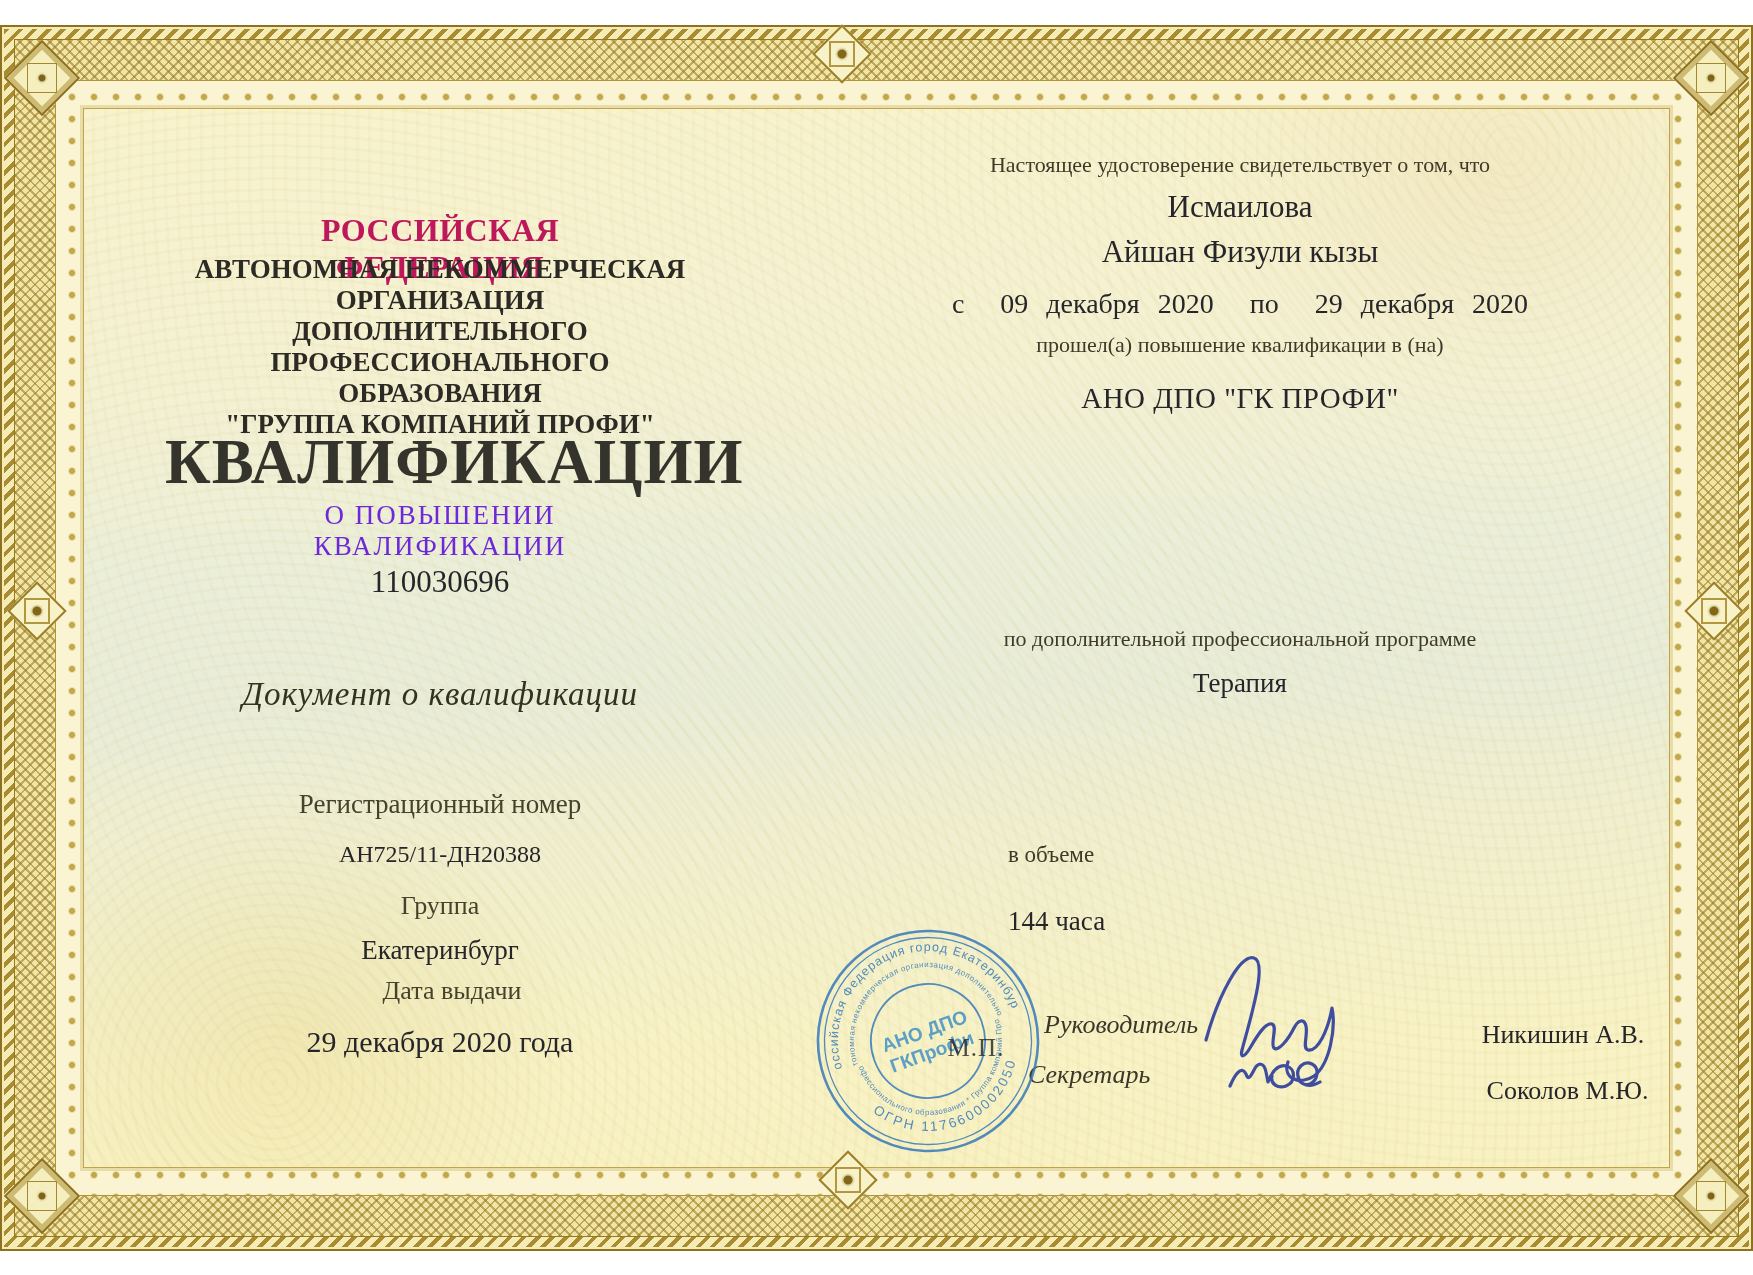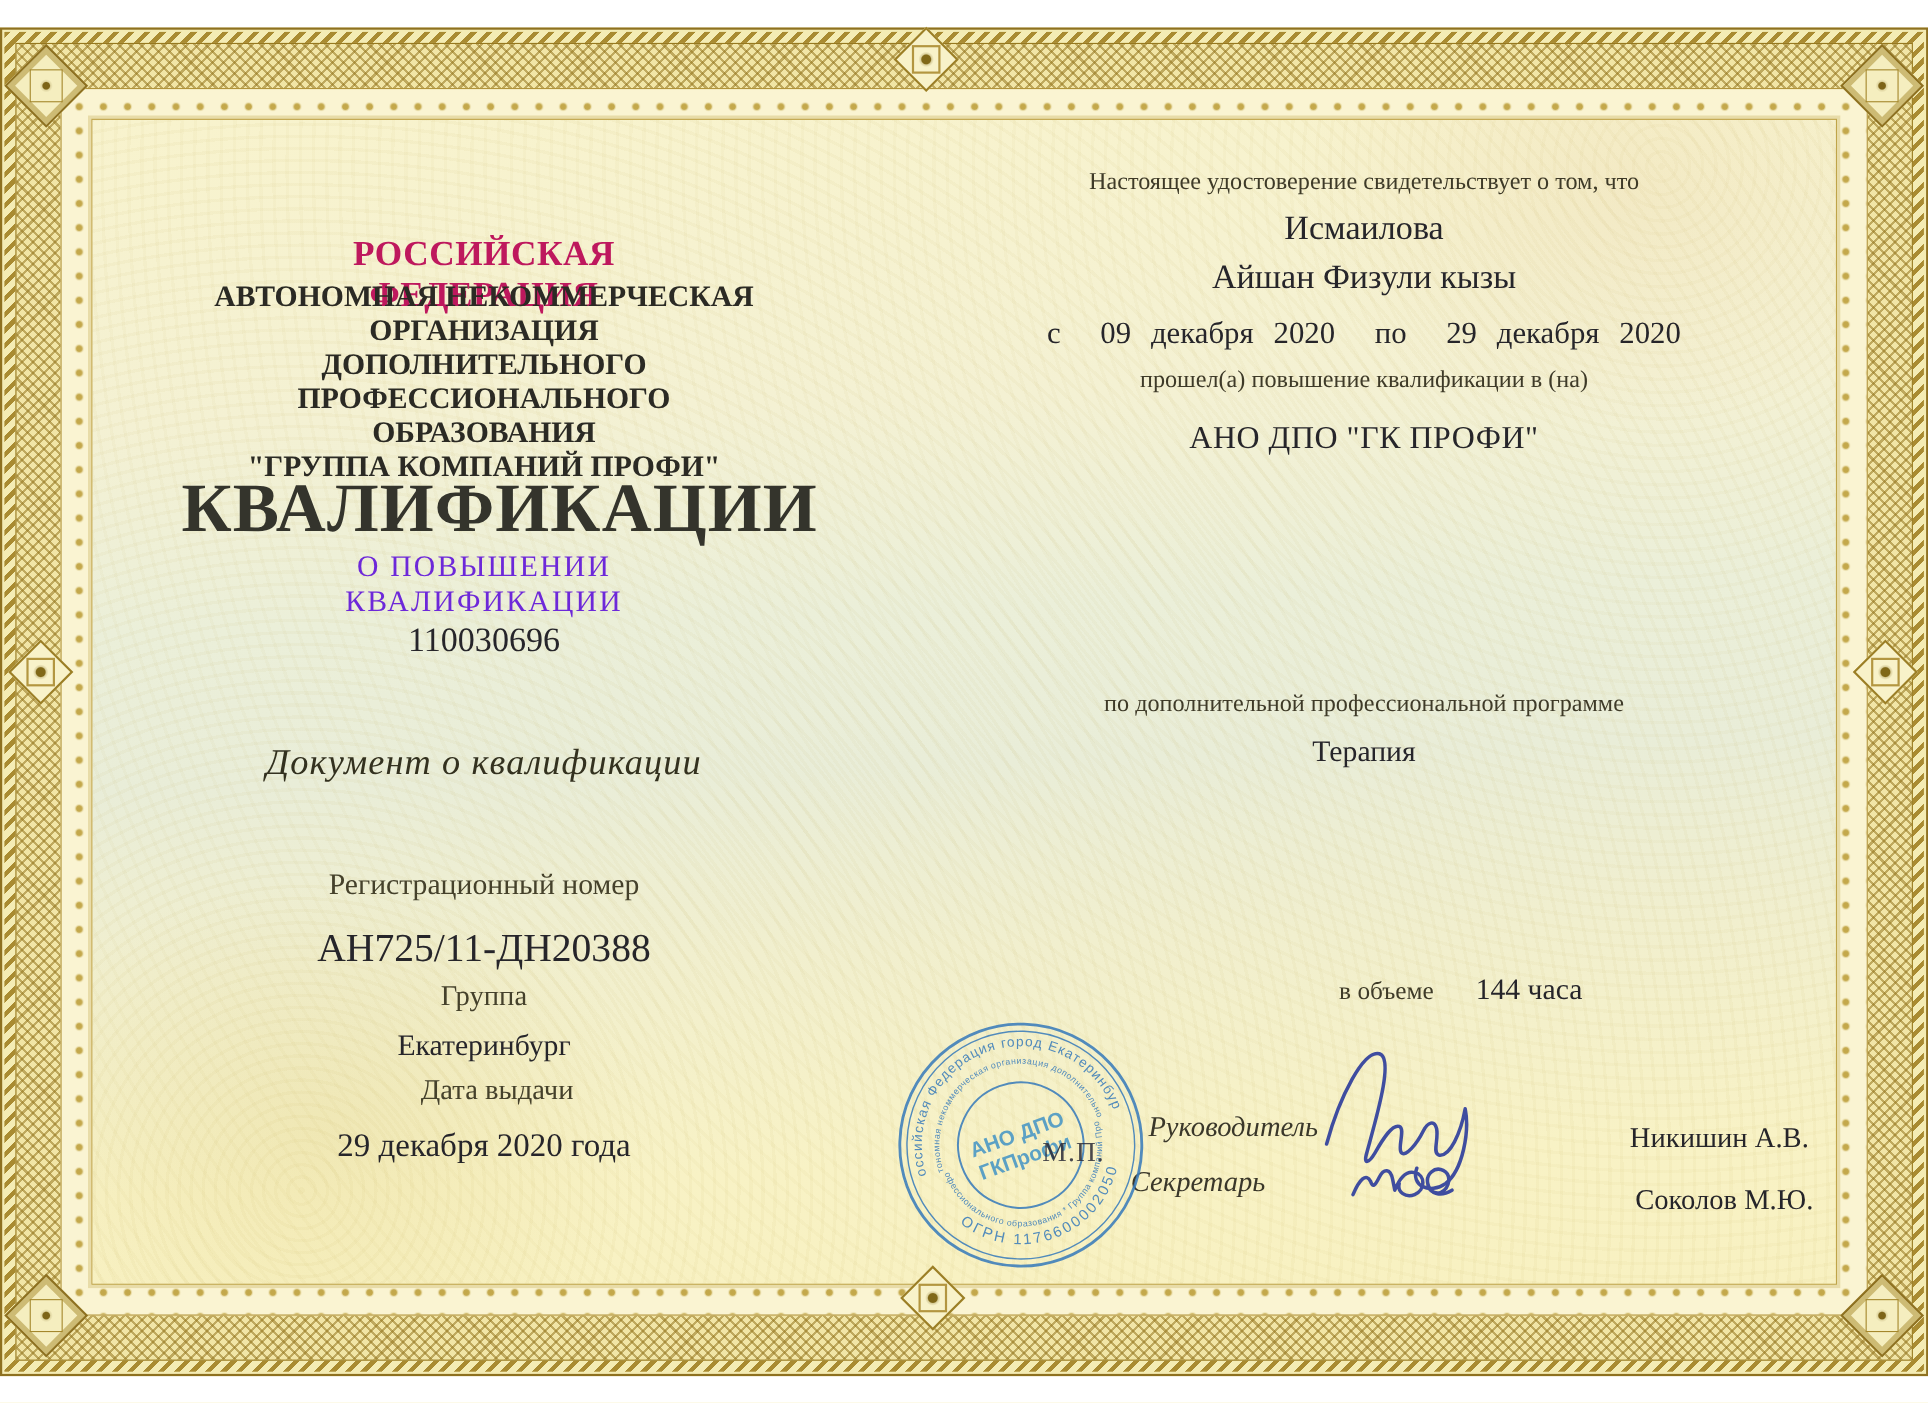--- a/index.html
+++ b/index.html
@@ -52,35 +52,35 @@
   .t{position:absolute;text-align:center;color:#26252a;z-index:3;}
   .pre{white-space:pre-line;}
   .olive{color:#45412b;}
   .country{left:215px;top:212px;width:450px;font-size:32px;font-weight:bold;letter-spacing:.5px;color:#be185d;}
   .org{left:193px;top:254px;width:494px;font-size:27px;font-weight:bold;line-height:31px;color:#2b2a24;}
   .doctitle{left:165px;top:426px;width:550px;font-size:63px;font-weight:bold;letter-spacing:1px;color:#34342c;}
   .docsub{left:215px;top:500px;width:450px;font-size:27px;letter-spacing:2px;color:#6d28d9;}
   .docnum{left:215px;top:564px;width:450px;font-size:31px;}
   .dockind{left:215px;top:676px;width:450px;font-size:33px;font-style:italic;letter-spacing:1px;color:#33311f;}
   .reglabel{left:215px;top:789px;width:450px;font-size:27px;}
-  .regnum{left:215px;top:841px;width:450px;font-size:36px;}
+  .regnum{left:215px;top:841px;width:450px;font-size:24px;}
   .citylabel{left:215px;top:891px;width:450px;font-size:26px;}
   .city{left:215px;top:935px;width:450px;font-size:27px;}
   .datelabel{left:227px;top:976px;width:450px;font-size:26px;}
   .issuedate{left:215px;top:1025px;width:450px;font-size:30px;}
   .intro{left:920px;top:152px;width:640px;font-size:22px;color:#3e3a28;}
   .lastname{left:920px;top:189px;width:640px;font-size:31px;}
   .holdername{left:920px;top:234px;width:640px;font-size:31px;}
   .dates{left:920px;top:288px;width:640px;font-size:28px;display:flex;justify-content:center;gap:36px;}
   .dates .wide{word-spacing:11px;}
   .action{left:920px;top:332px;width:640px;font-size:22px;color:#3e3a28;}
   .institution{left:920px;top:382px;width:640px;font-size:29px;letter-spacing:.5px;}
   .proglabel{left:920px;top:626px;width:640px;font-size:22px;color:#3e3a28;}
   .program{left:920px;top:668px;width:640px;font-size:27px;}
-  .volume{left:920px;top:884px;width:640px;display:flex;justify-content:center;align-items:baseline;gap:38px;transform:translateX(88px);}
+  .volume{left:920px;top:842px;width:640px;display:flex;justify-content:center;align-items:baseline;gap:38px;transform:translateX(88px);flex-direction:column;}
   .vol-label{font-size:23px;color:#3e3a28;}
   .vol-value{font-size:27px;}
   .headlabel{left:1028px;top:1010px;width:200px;text-align:left;font-size:26px;font-style:italic;color:#3a372a;margin-left:16px;}
   .seclabel{left:1028px;top:1060px;width:200px;text-align:left;font-size:26px;font-style:italic;color:#3a372a;}
   .headname{left:1438px;top:1020px;width:250px;font-size:26px;}
   .secname{left:1440px;top:1076px;width:255px;font-size:26px;}
   .mp{left:916px;top:1034px;width:120px;text-align:center;font-size:25px;letter-spacing:1px;color:rgba(42,42,54,.85);z-index:6;}
   
   .stamp{position:absolute;left:812px;top:925px;width:232px;height:232px;z-index:5;opacity:.88;}
   .sigs{position:absolute;left:1178px;top:944px;width:190px;height:170px;z-index:5;}

